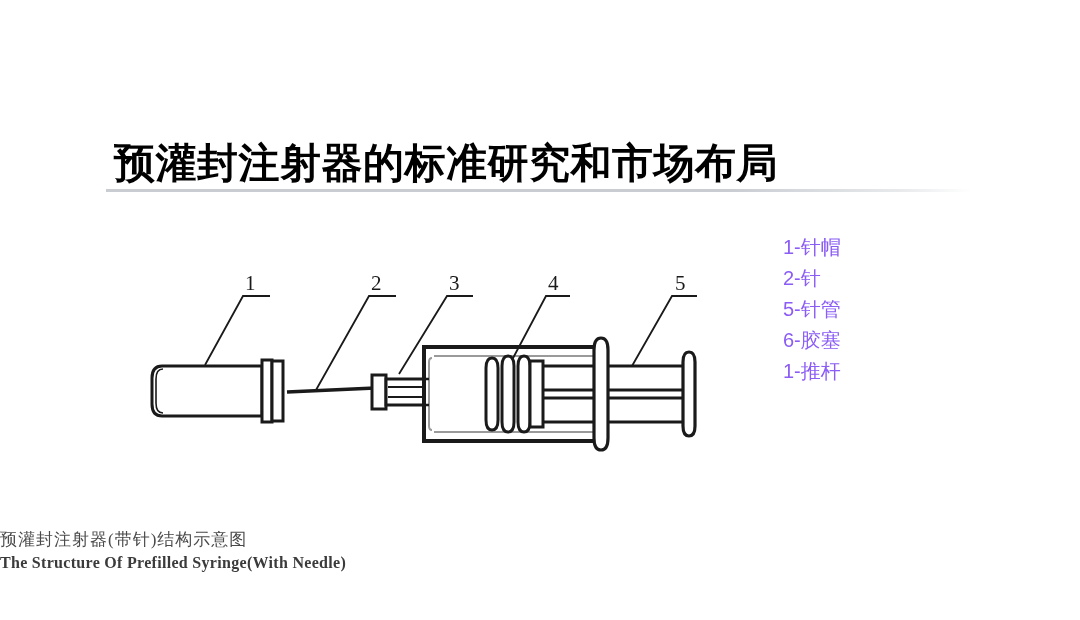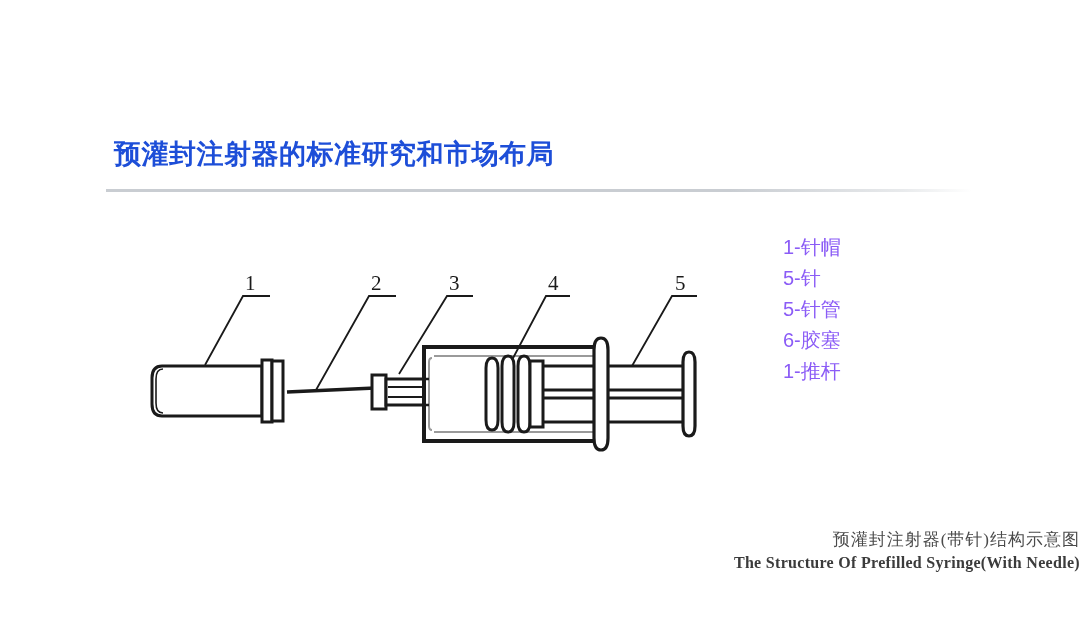--- a/index.html
+++ b/index.html
@@ -14,24 +14,24 @@
     overflow: hidden;
     font-family: "Liberation Sans", "DejaVu Sans", sans-serif;
   }
 
   
   #slide-title {
     position: absolute;
     left: 114px;
     top: 136px;
     font-family: "Liberation Serif", "DejaVu Serif", serif;
-    font-size: 27px;
+    font-size: 41px;
     font-weight: 700;
     letter-spacing: 0.5px;
-    color: #1d4ed8;
+    color: #000000;
     white-space: nowrap;
   }
 
   
   #title-rule {
     position: absolute;
     left: 106px;
     top: 189px;
     width: 866px;
     height: 3px;
@@ -60,21 +60,21 @@
     white-space: nowrap;
   }
   .legend-row { display: block; }
 
   
   #caption {
     position: absolute;
     left: 0;
     top: 528px;
     width: 1080px;
-    text-align: right;
+    text-align: left;
     color: #4a4a4a;
     font-family: "Liberation Serif", "DejaVu Serif", serif;
   }
   #caption-cn {
     display: block;
     font-size: 17px;
     letter-spacing: 1px;
     margin-bottom: 3px;
   }
   #caption-en {
@@ -181,21 +181,21 @@
       <text x="449" y="290">3</text>
       <text x="548" y="290">4</text>
       <text x="675" y="290">5</text>
     </g>
 
   </g>
 </svg>
 
 <div id="legend">
   <span class="legend-row">1-针帽</span>
-  <span class="legend-row">5-针</span>
+  <span class="legend-row">2-针</span>
   <span class="legend-row">5-针管</span>
   <span class="legend-row">6-胶塞</span>
   <span class="legend-row">1-推杆</span>
 </div>
 
 <div id="caption">
   <span id="caption-cn">预灌封注射器(带针)结构示意图</span>
   <span id="caption-en">The Structure  Of  Prefilled Syringe(With Needle)</span>
 </div>
 

